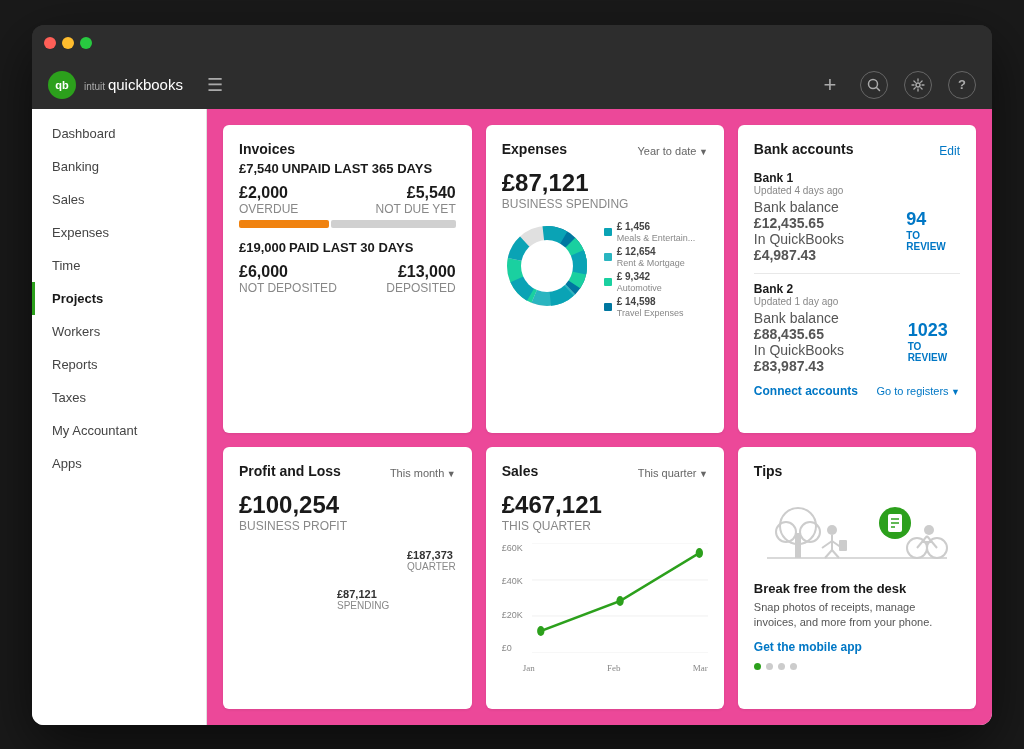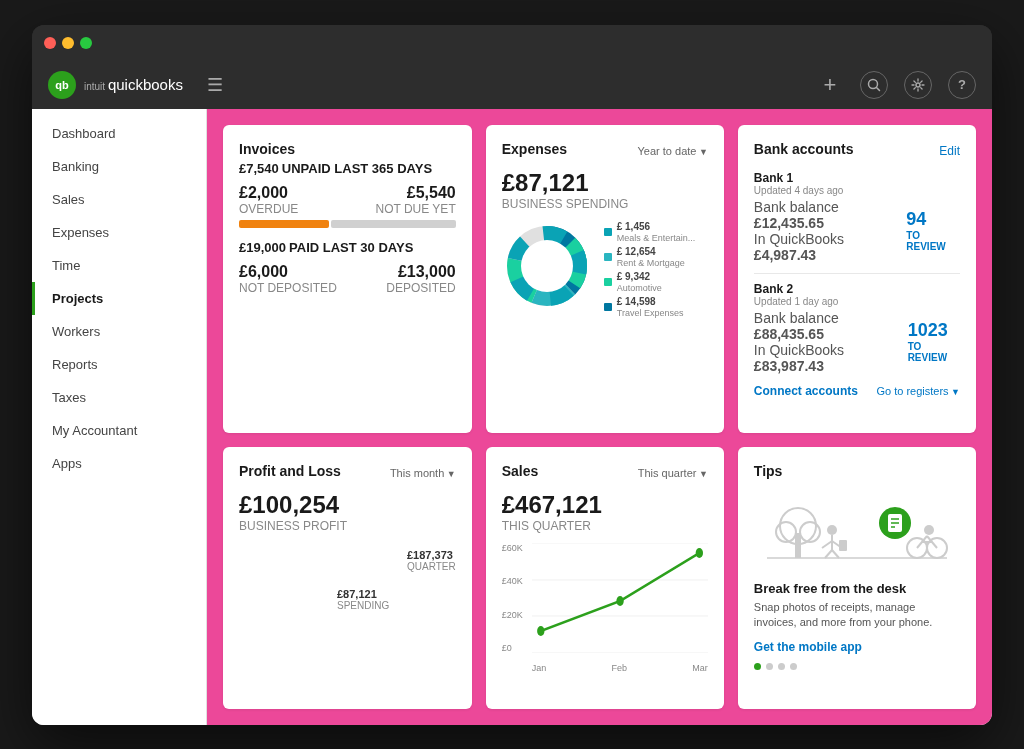--- a/index.html
+++ b/index.html
@@ -335,27 +335,28 @@
     }
     .chart-area {
       position: absolute;
       left: 30px;
       right: 0;
       top: 0;
       bottom: 20px;
     }
     .chart-x-labels {
       position: absolute;
-      left: 30px;
+      left: 21px;
       right: 0;
       bottom: 0;
       display: flex;
       justify-content: space-between;
       font-size: 9px;
       color: #888;
+      font-family: Liberation Serif, serif;
     }
 
     
     .tips-illustration {
       height: 90px;
       display: flex;
       align-items: center;
       justify-content: center;
       margin-bottom: 8px;
     }

